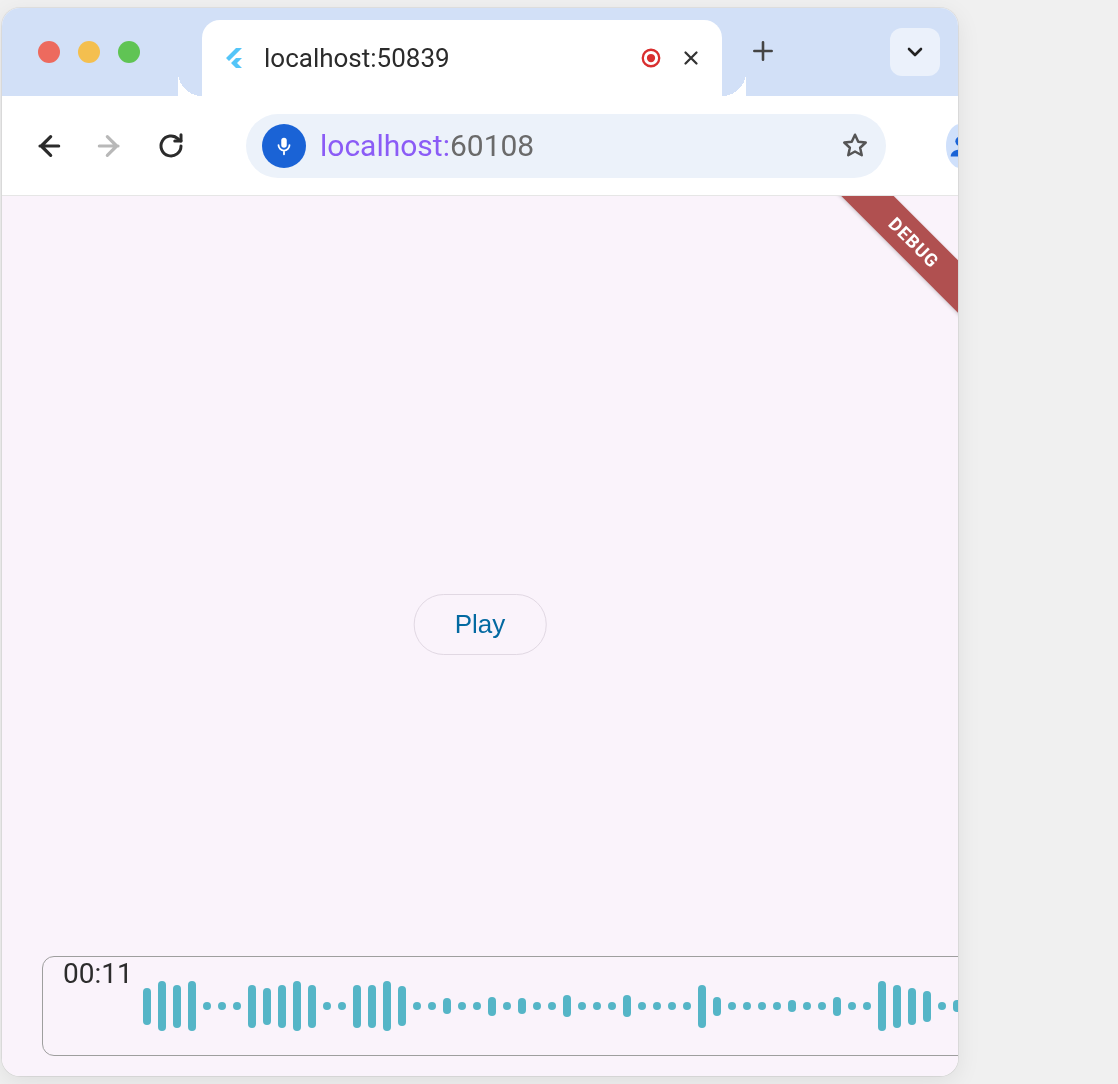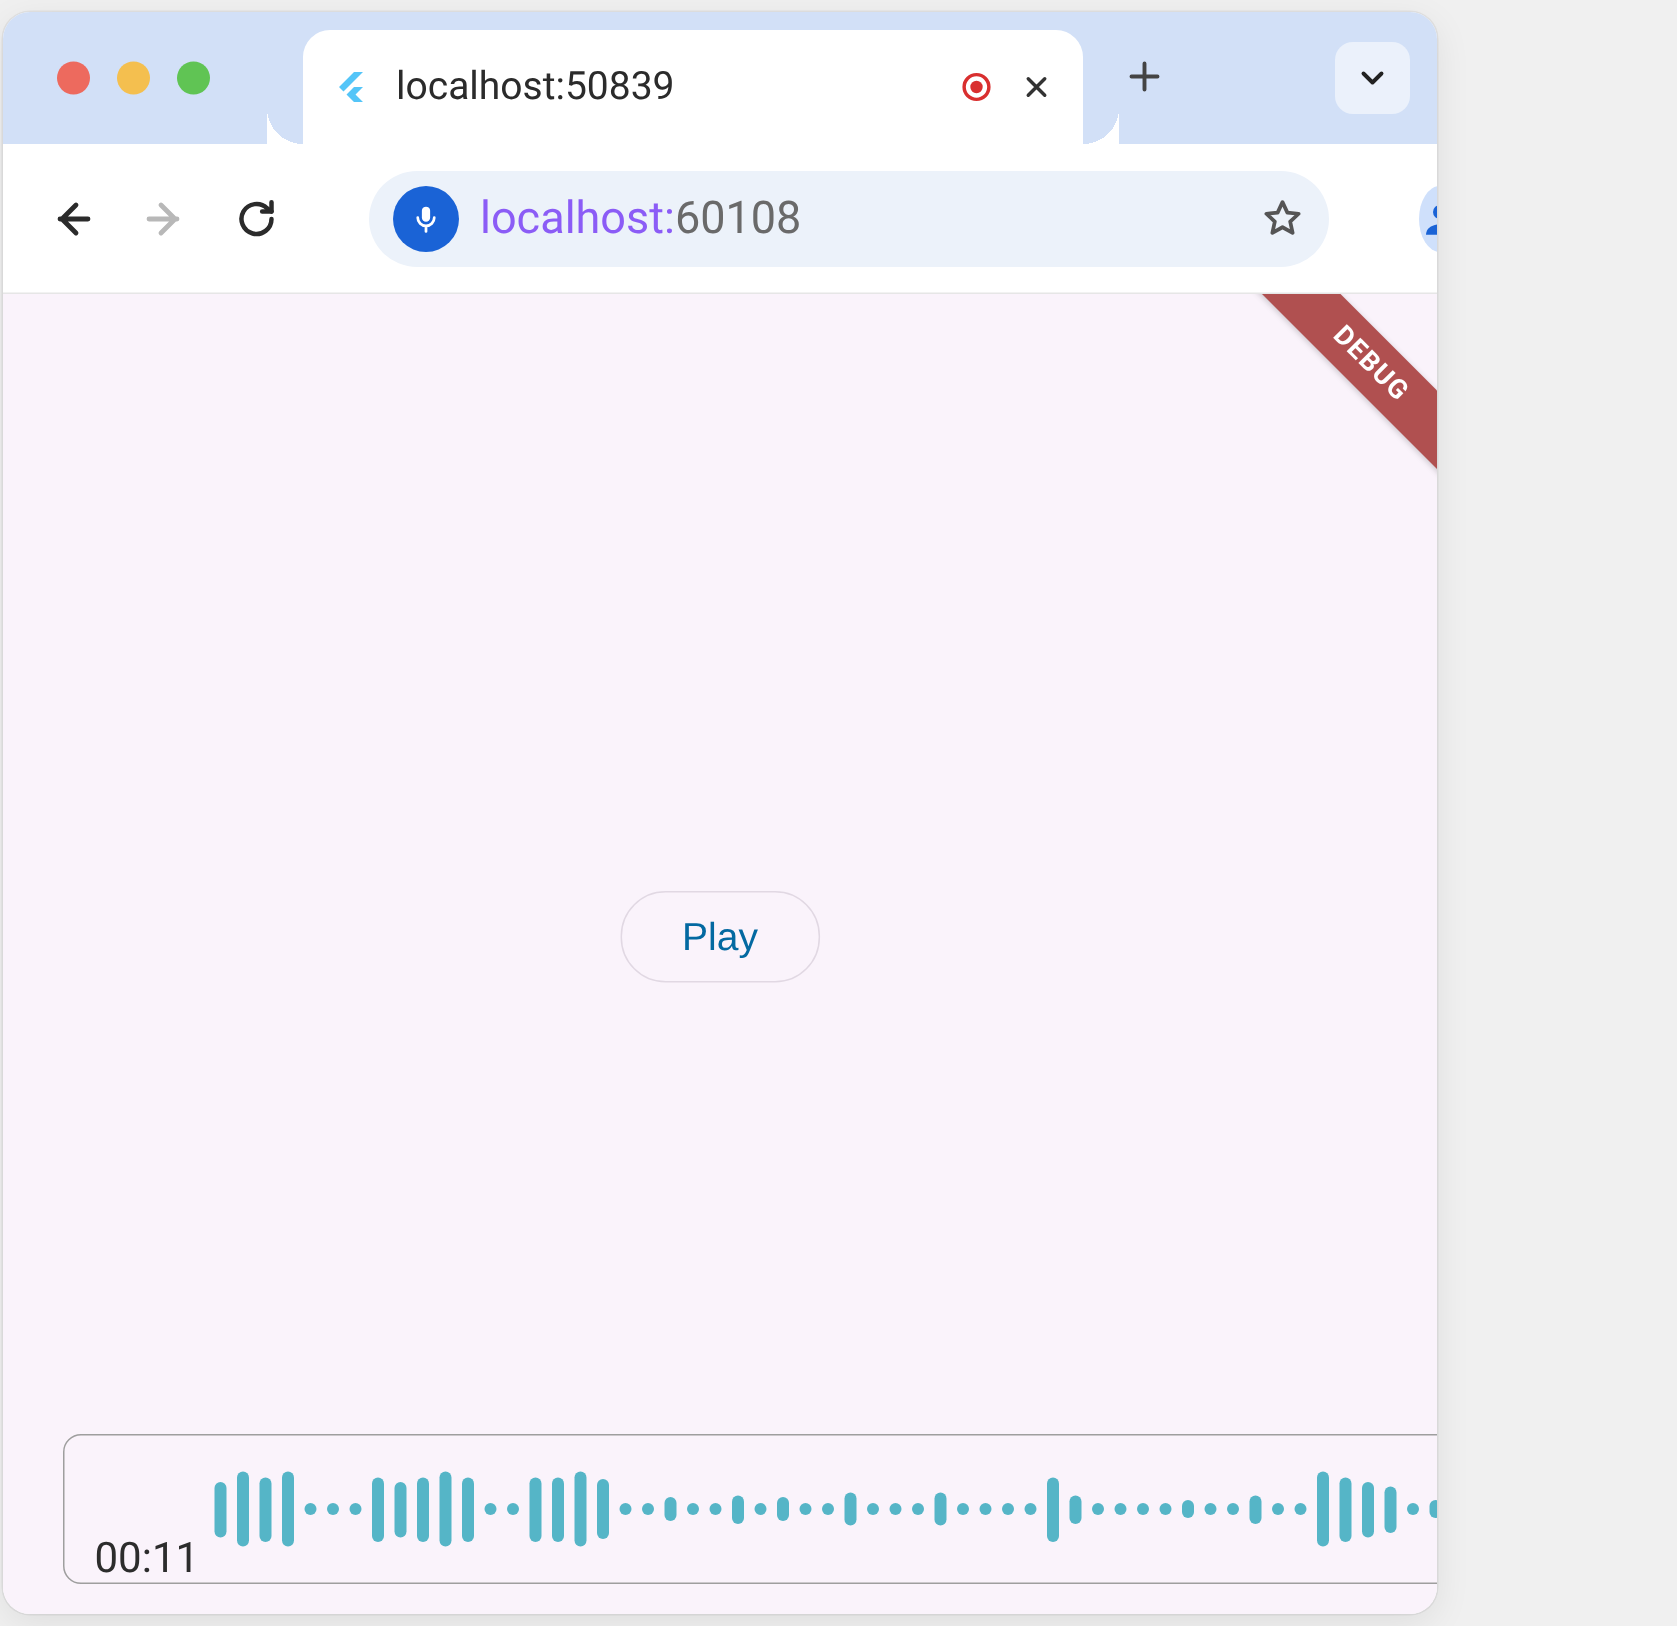--- a/index.html
+++ b/index.html
@@ -81,21 +81,21 @@
     padding: 14px 40px; border: 1px solid #e1d8e3; border-radius: 30px;
     background: transparent; font-size: 26px; color: #0369a1; cursor: pointer; margin-top: 46px;
   }
   
   .footer {
     position: absolute; left: 40px; right: 40px; bottom: 20px;
     display: flex; align-items: center; gap: 32px;
   }
   .wave-box {
     flex: 1; height: 100px; border: 1.5px solid #9e9e9e; border-radius: 12px;
-    display: flex; align-items: flex-end; padding: 0 10px 0 20px; gap: 10px;
+    display: flex; align-items: flex-start; padding: 0 10px 0 20px; gap: 10px;
   }
   .timer { font-size: 28px; color: #2c2c2c; }
   .bars { flex: 1; height: 100%; display: flex; align-items: center; gap: 7px; }
   .bar { width: 8px; background: #55b5c7; border-radius: 4px; }
   .dot { width: 8px; height: 8px; background: #55b5c7; border-radius: 4px; }
   .stop { width: 28px; height: 28px; background: #3a3a3a; flex: none; }
   svg { display: block; }
 </style>
 </head>
 <body>

